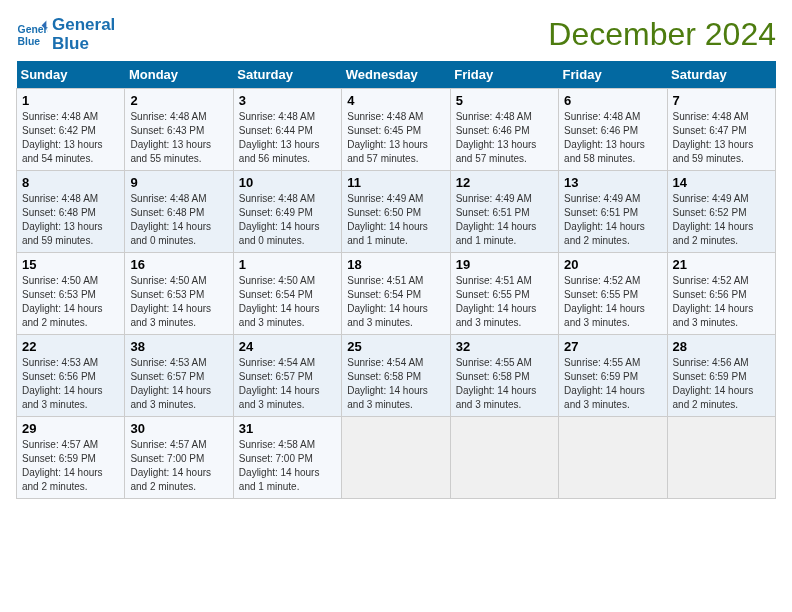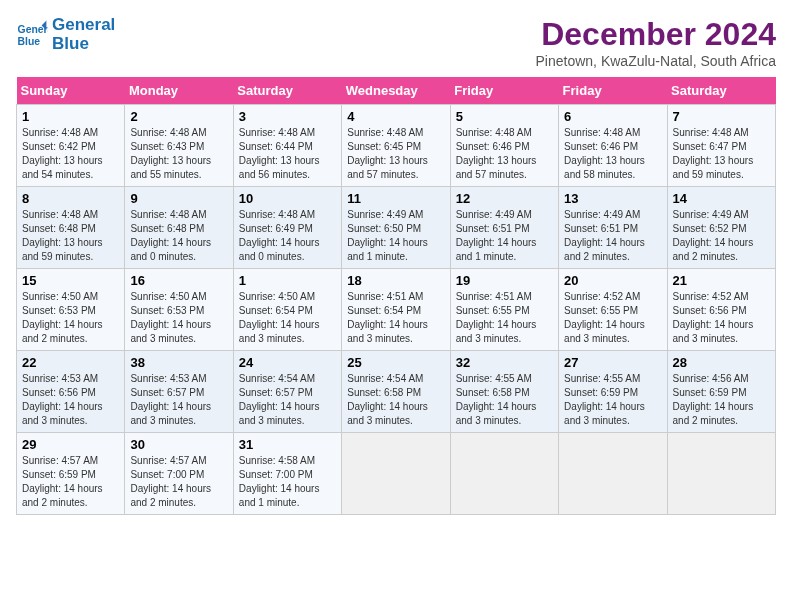--- a/index.html
+++ b/index.html
@@ -23,34 +23,34 @@
     }
     .logo-icon {
       width: 32px;
       height: 32px;
     }
     .title-area {
       text-align: right;
     }
     .month-title {
       font-size: 32px;
-      color: #701a75;
-      font-weight: bold;
+      color: #4d7c0f;
+      font-weight: normal;
     }
     .location-title {
       font-size: 14px;
       color: #555;
     }
     .calendar-table {
       width: 100%;
       border-collapse: collapse;
       font-size: 11px;
     }
     .calendar-table thead th {
-      background-color: #ec4899;
+      background-color: #0369a1;
       color: #fff;
       padding: 6px 4px;
       text-align: left;
       font-size: 13px;
       font-weight: bold;
     }
     .calendar-table tbody td {
       border: 1px solid #ccc;
       vertical-align: top;
       padding: 4px 5px;
@@ -88,21 +88,20 @@
       <text x="2" y="32" font-size="13" font-weight="bold" fill="#1a6fb0">Blue</text>
       <polygon points="32,8 38,2 38,14" fill="#2d6db5"></polygon>
     </svg>
     <div style="display:flex;flex-direction:column;">
       <span style="font-size:17px;font-weight:bold;color:#1a6fb0;line-height:1.1;">General</span>
       <span style="font-size:17px;font-weight:bold;color:#1a6fb0;line-height:1.1;">Blue</span>
     </div>
   </div>
   <div class="title-area">
     <div class="month-title">December 2024</div>
-    <div class="location-title">Pinetown, KwaZulu-Natal, South Africa</div>
   </div>
 </div>
 
 <table class="calendar-table">
   <thead>
     <tr id="weekday-header">
         <th>Sunday</th>
         <th>Monday</th>
         <th>Saturday</th>
         <th>Wednesday</th>

